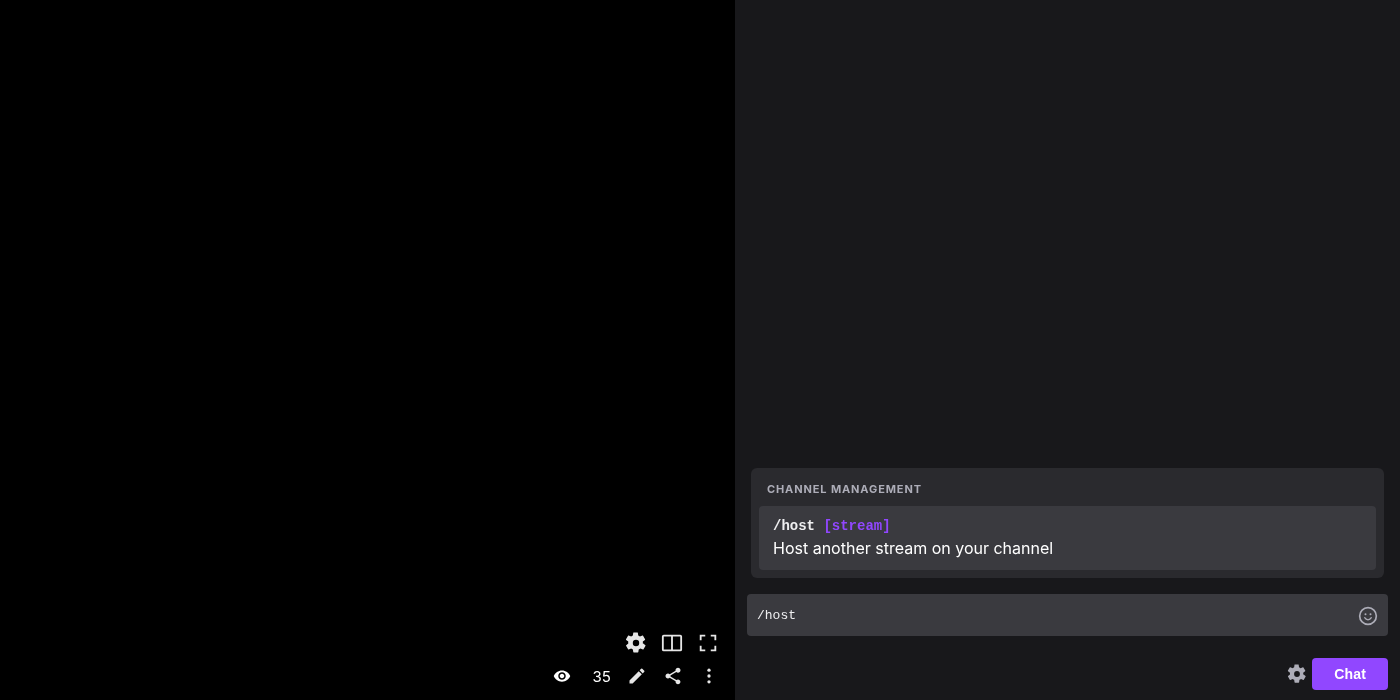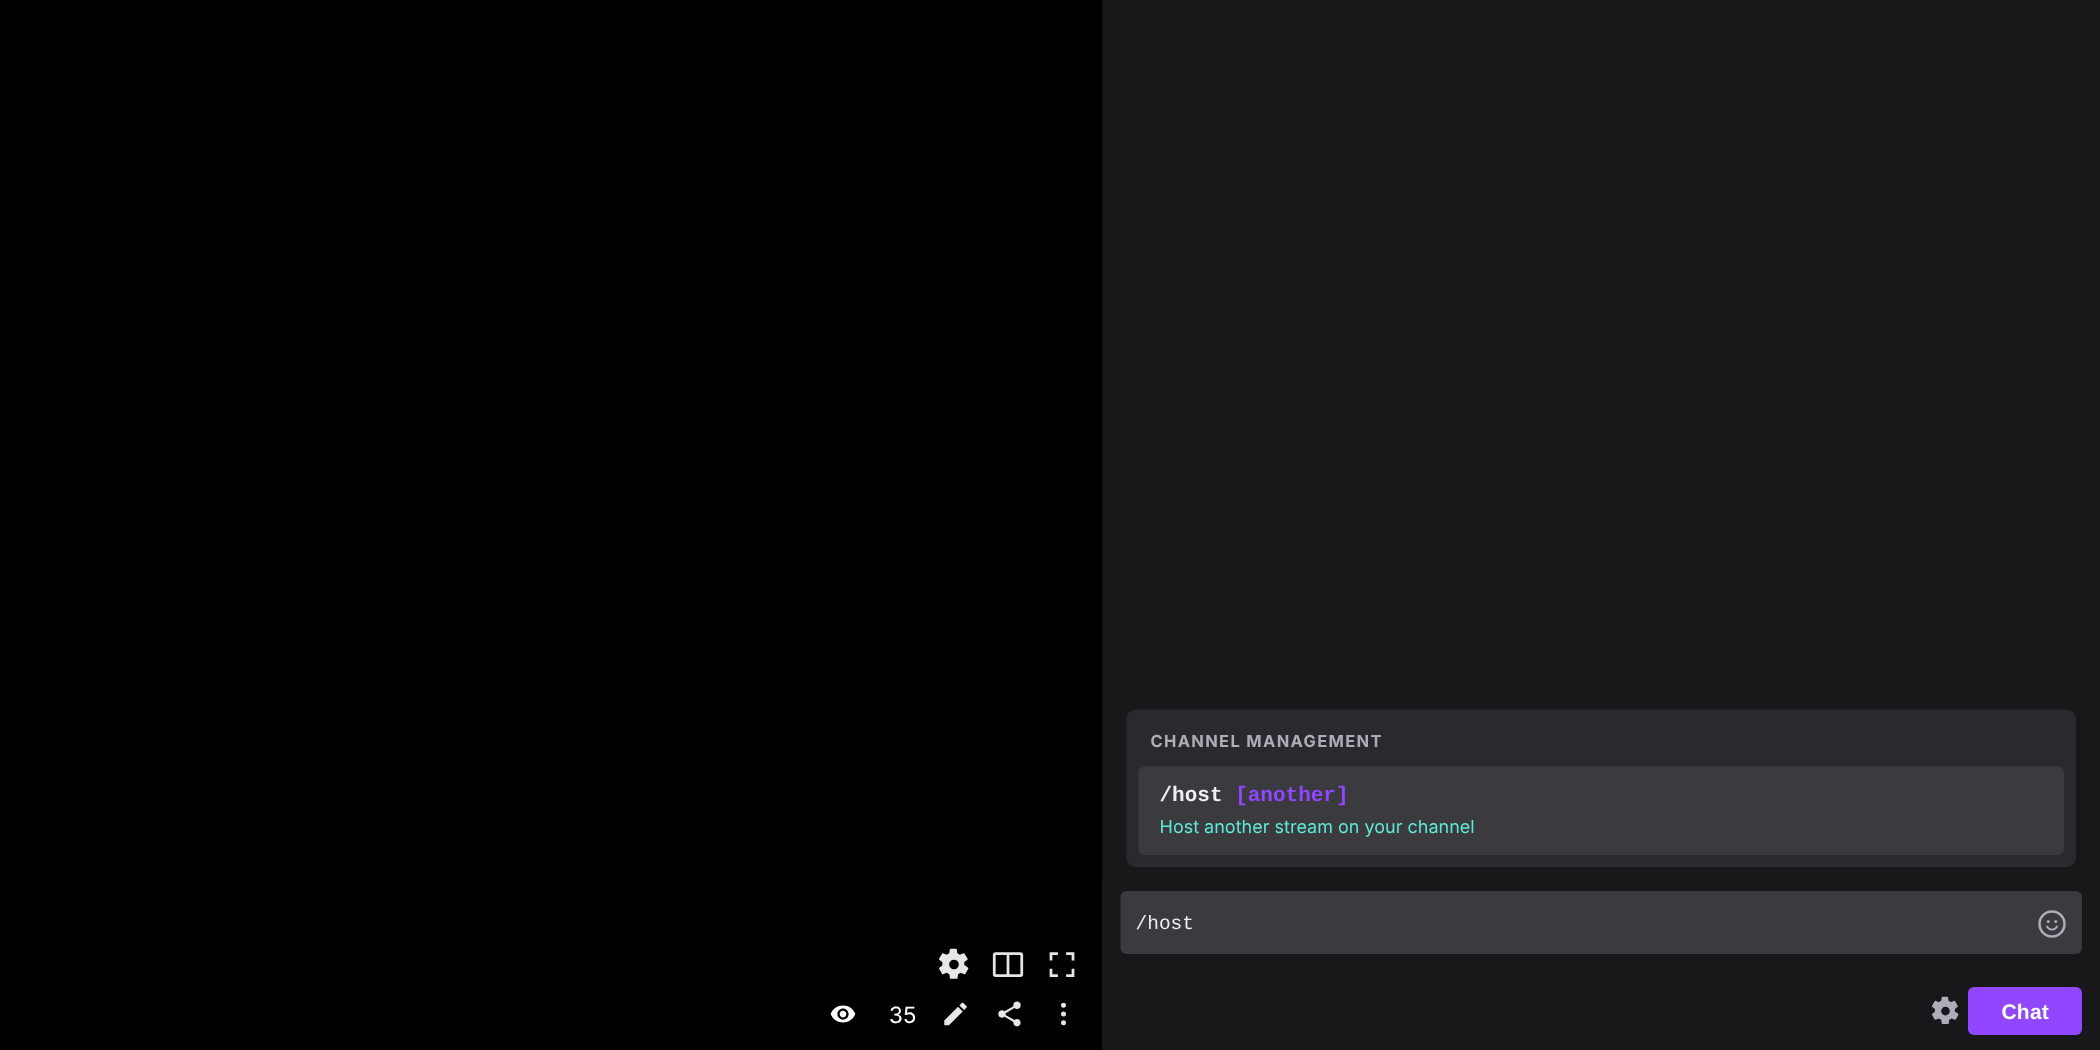--- a/index.html
+++ b/index.html
@@ -116,22 +116,22 @@
       font-weight: 600;
       margin-bottom: 4px;
       font-family: 'Courier New', monospace;
     }
 
     .command-name .param {
       color: #9147ff;
     }
 
     .command-desc {
-      color: #5eead4;
-      font-size: 12px;
+      color: #ffffff;
+      font-size: 16px;
     }
 
     
     .chat-input-area {
       padding: 8px 12px 12px;
       background: #18181b;
     }
 
     .chat-input-row {
       background: #3a3a3f;
@@ -255,21 +255,21 @@
   </div>
 </div>
 
 <div class="chat-panel">
   <div class="chat-area">
 
     <div class="channel-management-popup">
       <div class="channel-management-header">CHANNEL MANAGEMENT</div>
       <div class="command-suggestion">
         <div class="command-name">
-          <span>/host</span><span class="param"> [another]</span>
+          <span>/host</span><span class="param"> [stream]</span>
         </div>
         <div class="command-desc">Host another stream on your channel</div>
       </div>
     </div>
   </div>
 
   <div class="chat-input-area">
     <div class="chat-input-row">
       <input class="chat-input-text" value="/host" id="chatInput" type="text" placeholder="Send a message" style="">
       <span class="emoji-btn">

